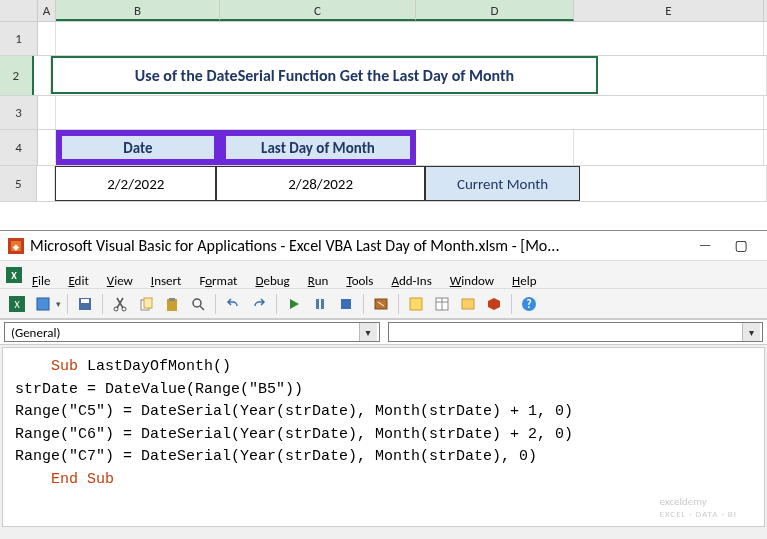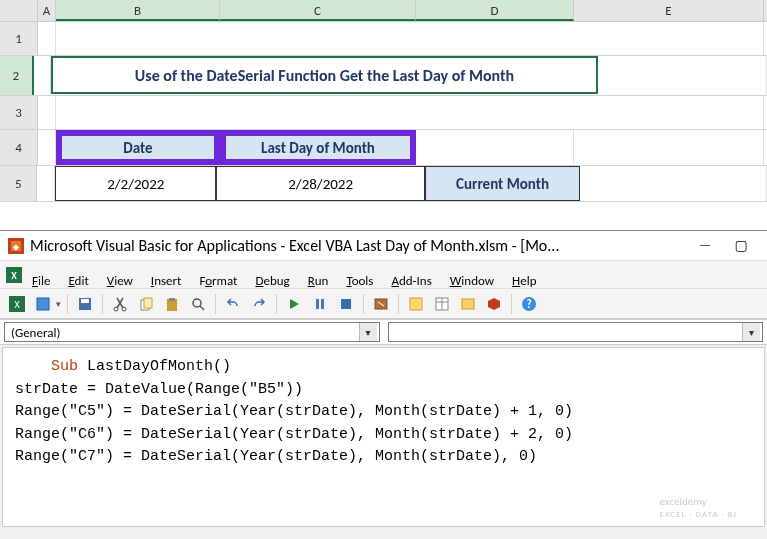--- a/index.html
+++ b/index.html
@@ -12,21 +12,21 @@
 .col-h { text-align: center; line-height: 22px; color: #333; border-right: 1px solid #ccc; font-size: 13px; }
 .col-h.active { background: #d2e8d4; border-bottom: 2px solid #217346; }
 .row { display: flex; border-bottom: 1px solid #d4d4d4; }
 .row-h { width: 38px; text-align: center; background: #e6e6e6; border-right: 1px solid #ccc; color: #333; display: flex; align-items: center; justify-content: center; font-size: 13px; }
 .row-h.active { background: #d2e8d4; border-right: 2px solid #217346; }
 .cell { border-right: 1px solid #e0e0e0; display: flex; align-items: center; padding: 0 4px; }
 
 .title-cell { border: 2px solid #217346; background: #fff; font-weight: bold; font-size: 16px; color: #203864; display: flex; align-items: center; justify-content: center; height: 38px; }
 .header-cell { background: #d6e5f3; border: 6px solid #6d28d9; font-weight: bold; font-size: 15px; color: #203864; justify-content: center; }
 .data-cell { background: #fff; border: 1px solid #333; justify-content: center; font-size: 15px; }
-.cm-cell { background: #d6e5f3; border: 1px solid #333; font-weight: bold; font-size: 15px; color: #203864; justify-content: center; }
+.cm-cell { background: #d6e5f3; border: 1px solid #333; font-weight: normal; font-size: 15px; color: #203864; justify-content: center; }
 
 
 .vba-window { position: absolute; top: 230px; left: 0; width: 767px; height: 309px; background: #f0f0f0; border-top: 1px solid #888; }
 .vba-title { display: flex; align-items: center; height: 30px; padding: 0 8px; background: #fff; border-bottom: 1px solid #ddd; }
 .vba-title .icon { width: 16px; height: 16px; margin-right: 6px; }
 .vba-title .txt { flex: 1; font-size: 16px; white-space: nowrap; overflow: hidden; text-overflow: ellipsis; }
 .vba-title .win-btn { width: 36px; text-align: center; font-size: 14px; cursor: pointer; }
 .vba-menu { display: flex; align-items: center; height: 28px; padding: 0 6px; background: #f4f4f4; border-bottom: 1px solid #ddd; gap: 2px; }
 .vba-menu .mi { padding: 3px 8px; font-size: 13px; cursor: pointer; margin-top: 12px; }
 .vba-menu .mi u { text-decoration: underline; }
@@ -239,18 +239,19 @@
     <div class="combo">
       <span class="arrow">▾</span>
     </div>
   </div>
   <div class="code-area">
     <div><span class="kw">Sub</span><span> LastDayOfMonth()</span></div>
     <div>strDate = DateValue(Range("B5"))</div>
     <div>Range("C5") = DateSerial(Year(strDate), Month(strDate) + 1, 0)</div>
     <div>Range("C6") = DateSerial(Year(strDate), Month(strDate) + 2, 0)</div>
     <div>Range("C7") = DateSerial(Year(strDate), Month(strDate), 0)</div>
+    <div><span class="kw">End Sub</span></div>
   </div>
   <div class="watermark">
     <div>exceldemy</div>
     <div class="sub">EXCEL · DATA · BI</div>
   </div>
 </div>
 
 </body></html>

